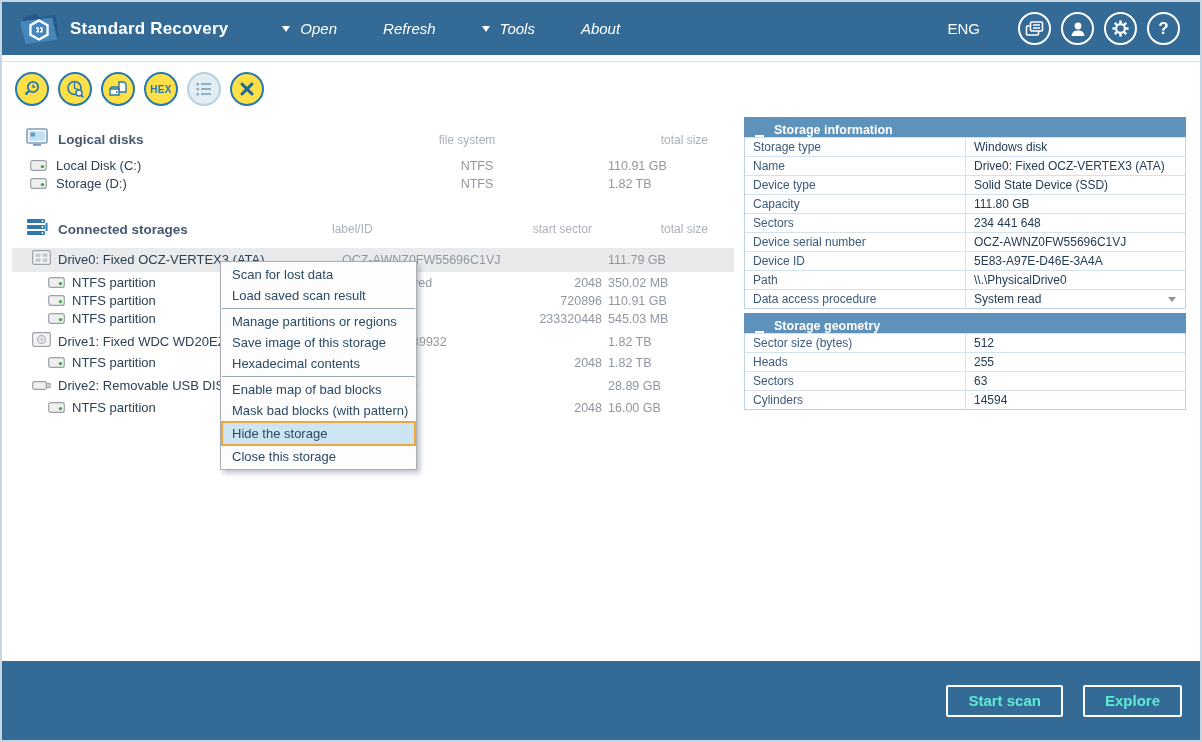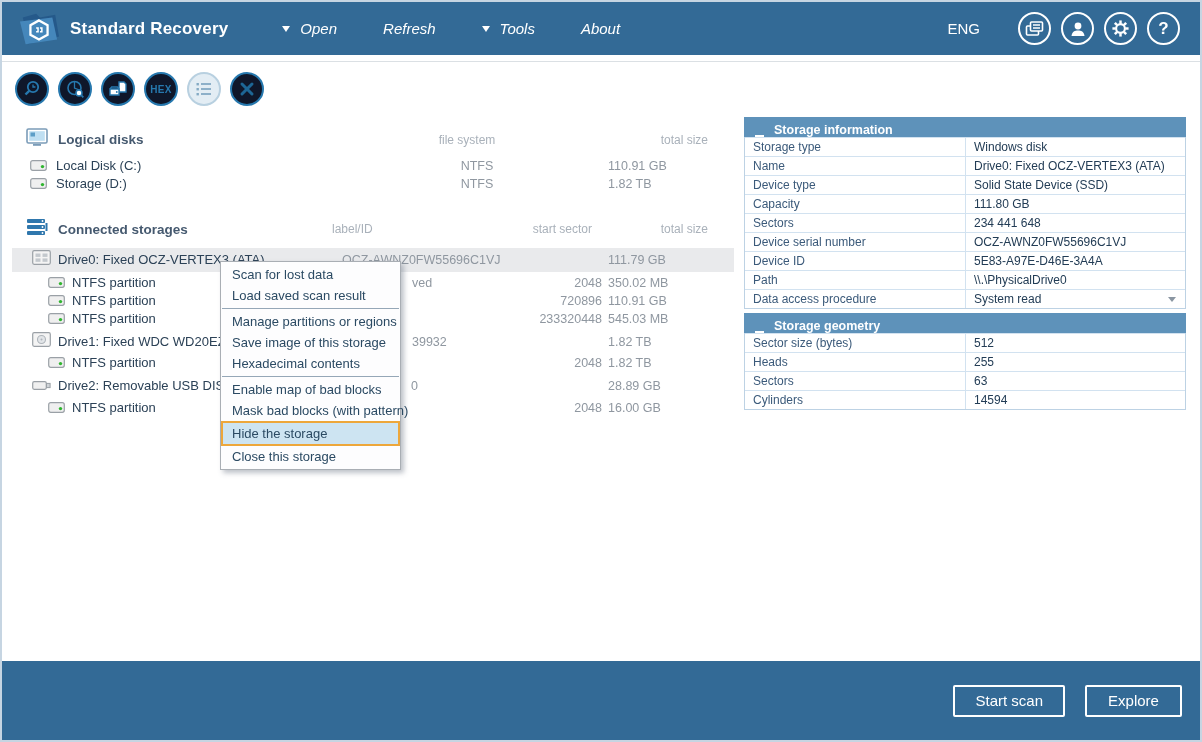--- a/index.html
+++ b/index.html
@@ -22,21 +22,21 @@
   .header-right { margin-left:auto; display:flex; align-items:center; margin-right:20px; }
   .lang { color:#fff; font-size:15px; margin-right:28px; }
   .hicon { width:33px; height:33px; border:2px solid #fff; border-radius:50%;
            display:flex; align-items:center; justify-content:center; margin-left:10px; color:#fff; }
   .hicon svg { display:block; }
   .help-glyph { color:#fff; font-size:17px; font-weight:bold; }
   
   .header-sep { position:absolute; top:59px; left:0; right:0; height:1px; background:#dbe0e4; }
   .toolbar { position:absolute; top:60px; left:0; height:54px; display:flex; gap:9px; padding:10px 0 0 13px; }
   .ticon { width:34px; height:34px; border:2px solid var(--accent,#2678ae); border-radius:50%;
-           background:#0f172a; display:flex; align-items:center; justify-content:center; color:var(--accent,#2678ae); }
+           background:#fde047; display:flex; align-items:center; justify-content:center; color:var(--accent,#2678ae); }
   .ticon.disabled { border-color:#b8d0e0; background:var(--icon-disabled-bg,#e3edf4); color:#84aac4; }
   .hex-label { font-size:10px; font-weight:bold; letter-spacing:.3px; }
   
   .abs { position:absolute; }
   .sec-title { font-size:13.5px; font-weight:bold; color:var(--section-title,#45596f); }
   .col-head { font-size:12px; color:var(--muted-text,#a9b1ba); }
   .tree-name { font-size:13px; color:var(--tree-text,#2b4156); }
   .gray-val { font-size:12.5px; color:var(--value-text,#8f97a0); }
   .row { position:absolute; left:10px; width:722px; }
   .row.selected { background:var(--selected-row,#e9eaec); }
@@ -46,21 +46,21 @@
   .row .c-frag  { position:absolute; }
   .row .c-start { position:absolute; left:470px; width:120px; text-align:right; }
   .row .c-size  { position:absolute; left:596px; width:110px; text-align:left; }
   .drive-row { height:24px; line-height:24px; }
   .drive-row .c-icon { left:20px; }
   .drive-row .c-name { left:46px; }
   .part-row { height:18px; line-height:18px; }
   .part-row .c-icon { left:36px; }
   .part-row .c-name { left:60px; }
   
-  .ctx-menu { position:absolute; left:218px; top:259px; width:181px; background:#fdfdfe;
+  .ctx-menu { position:absolute; left:218px; top:259px; width:197px; background:#fdfdfe;
               border:1px solid #a9aeb4; box-shadow:3px 3px 5px rgba(110,120,135,.45); padding:2px 0; z-index:30; }
   .ctx-item { height:21px; line-height:21px; padding-left:11px; font-size:13px;
               color:var(--menu-text,#2b4a63); white-space:nowrap; }
   .ctx-item.highlight { height:25px; line-height:21px; padding-left:9px;
               background:var(--highlight-bg,#cde4f2); border:2px solid var(--highlight-border,#eda73b); }
   .ctx-sep { height:1px; background:#95a7b7; margin:2px 1px; }
   
   .info-table { position:absolute; left:742px; width:442px; border:1px solid #bdd2e4; border-top:none; background:#fff; }
   .tbl-header { height:20px; background:var(--table-header-bg,#5e92ba); display:flex; align-items:flex-end;
                 margin:0 -1px; }
@@ -70,21 +70,21 @@
   .tbl-row:first-of-type { border-top:none; }
   .tl { width:220px; padding-left:8px; font-size:12px; color:var(--table-label,#3b5a7a); }
   .tv { flex:1; padding-left:8px; font-size:12px; color:var(--table-value,#223c55);
         border-left:1px solid #d2e2f0; height:100%; display:flex; align-items:center; position:relative; }
   .dd-arrow { position:absolute; right:9px; width:0; height:0; border-left:4px solid transparent;
               border-right:4px solid transparent; border-top:5px solid #8a96a2; }
   
   .footer { position:absolute; left:0; right:0; bottom:0; height:79px; background:var(--header-bg,#336a96);
             display:flex; align-items:center; justify-content:flex-end; gap:20px; padding-right:18px; }
   .footer-btn { height:32px; min-width:97px; padding:0 20px; background:transparent; border:2px solid #fff;
-                border-radius:2px; color:#ffffff; font-size:15px; font-weight:normal; font-family:inherit; }
+                border-radius:2px; color:#5eead4; font-size:15px; font-weight:bold; font-family:inherit; }
 </style>
 </head>
 <body>
 
 <div class="window">
 
   <div class="header">
     <span class="logo">
       <svg width="46" height="40" viewBox="0 0 48 42">
         <path d="M7 9 L21 5 L25 9 L41 6 L45 29 L13 37 Z" fill="#25598a"></path>

